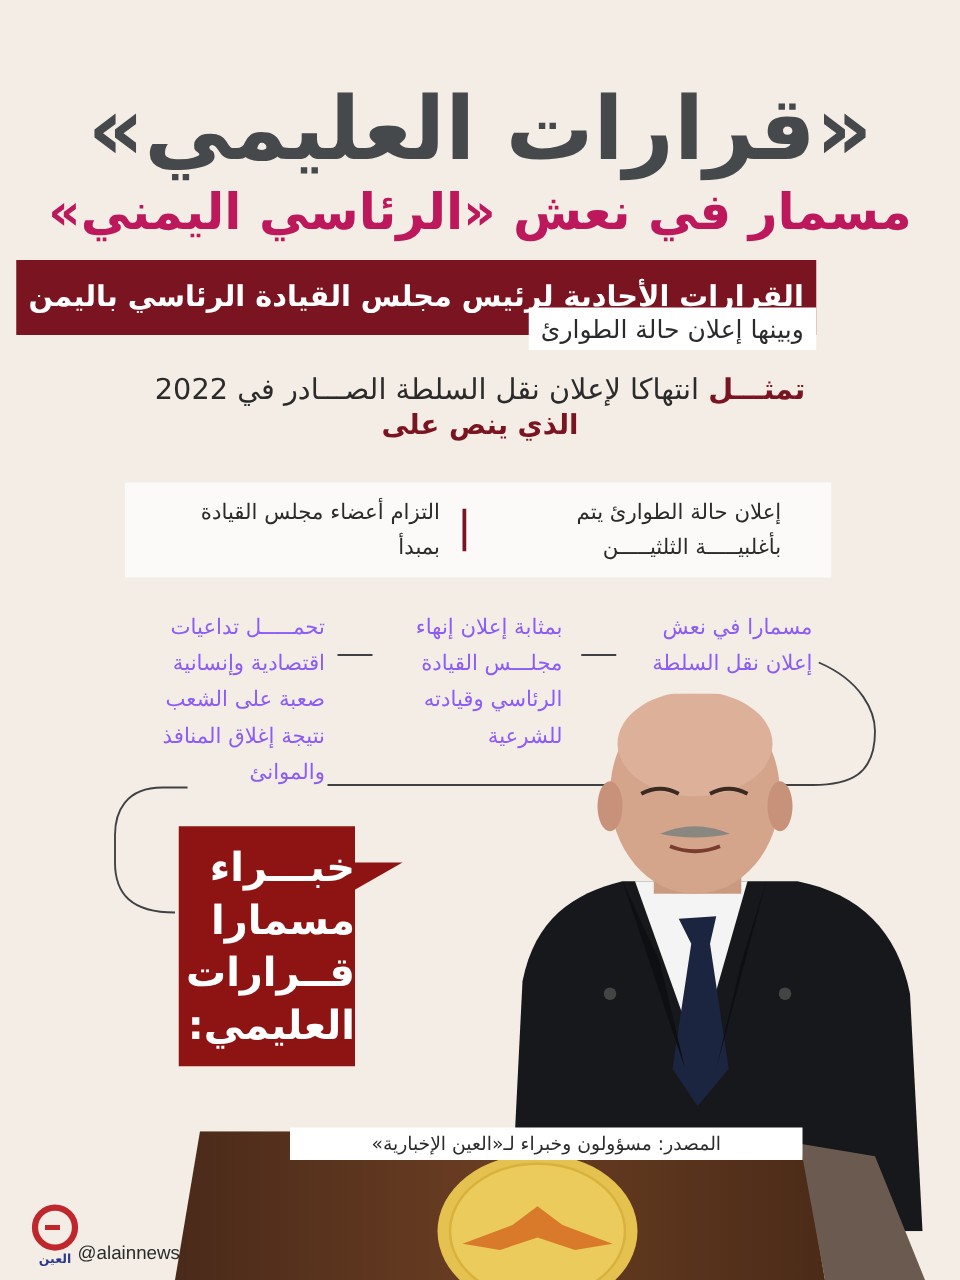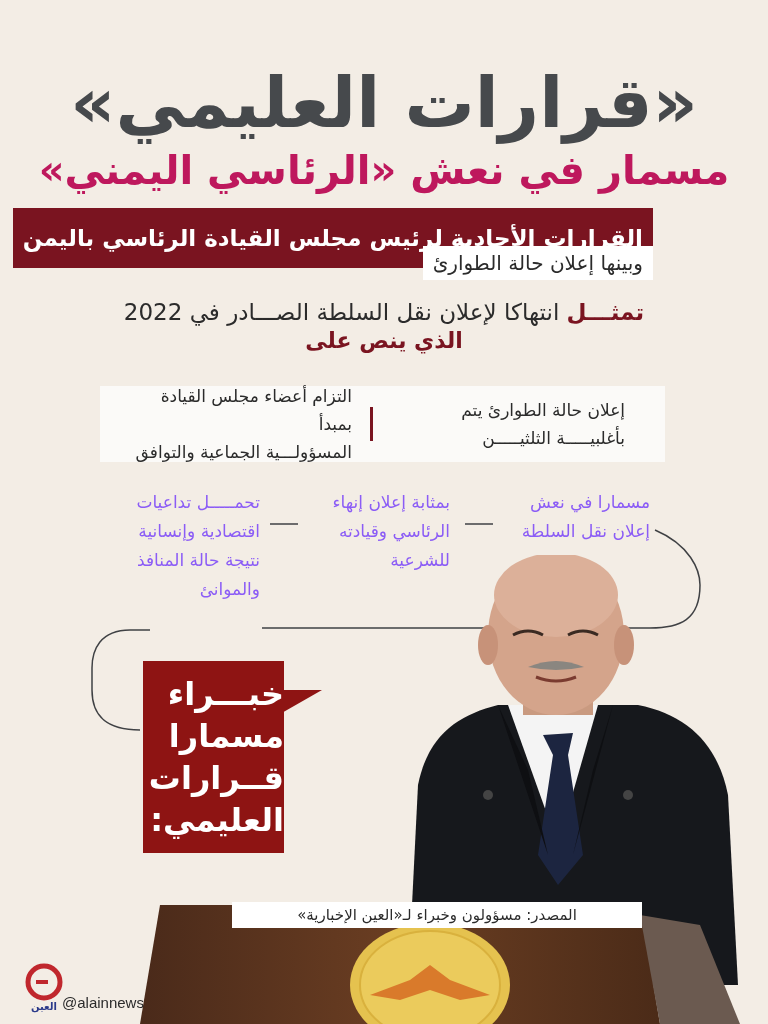--- a/index.html
+++ b/index.html
@@ -123,47 +123,48 @@
 <div class="abs line4">الذي ينص على</div>
 
 <div class="abs box">
   <div class="col col1">
     <div>إعلان حالة الطوارئ يتم</div>
     <div>بأغلبيـــــة الثلثيـــــن</div>
   </div>
   <div class="divider"></div>
   <div class="col col2">
     <div>التزام أعضاء مجلس القيادة بمبدأ</div>
-    <div>المسؤولـــية الجماعية والتوافق</div>
   </div>
 </div>
 
 <svg class="abs lines" width="768" height="1024">
 
   <line x1="270" y1="524" x2="298" y2="524" stroke="#3f4144" stroke-width="1.5"></line>
   <line x1="465" y1="524" x2="493" y2="524" stroke="#3f4144" stroke-width="1.5"></line>
 
   <path d="M655,530 C690,545 700,570 700,585 C700,620 680,628 650,628 L262,628" fill="none" stroke="#3f4144" stroke-width="1.5"></path>
 
   <path d="M150,630 L130,630 C100,630 92,650 92,668 L92,690 C92,715 105,730 140,730" fill="none" stroke="#3f4144" stroke-width="1.5"></path>
 </svg>
 
 <div class="abs colt c1">
   <div>مسمارا في نعش</div>
   <div>إعلان نقل السلطة</div>
 </div>
 <div class="abs colt c2">
   <div>بمثابة إعلان إنهاء</div>
+  <div>مجلـــس القيادة</div>
   <div>الرئاسي وقيادته</div>
   <div>للشرعية</div>
 </div>
 <div class="abs colt c3">
   <div>تحمـــــل تداعيات</div>
   <div>اقتصادية وإنسانية</div>
-  <div>نتيجة حالة المنافذ</div>
+  <div>صعبة على الشعب</div>
+  <div>نتيجة إغلاق المنافذ</div>
   <div>والموانئ</div>
 </div>
 
 <svg class="abs person" viewBox="0 0 360 430">
 
   <path d="M20,430 L30,230 C40,180 70,160 110,150 L250,150 C300,160 330,190 340,240 L350,430 Z" fill="#16181c"></path>
 
   <path d="M120,150 L170,290 L210,150 Z" fill="#f4f4f4"></path>
 
   <path d="M155,180 L185,178 L180,200 L195,300 L170,330 L150,300 L165,200 Z" fill="#1c2540"></path>

